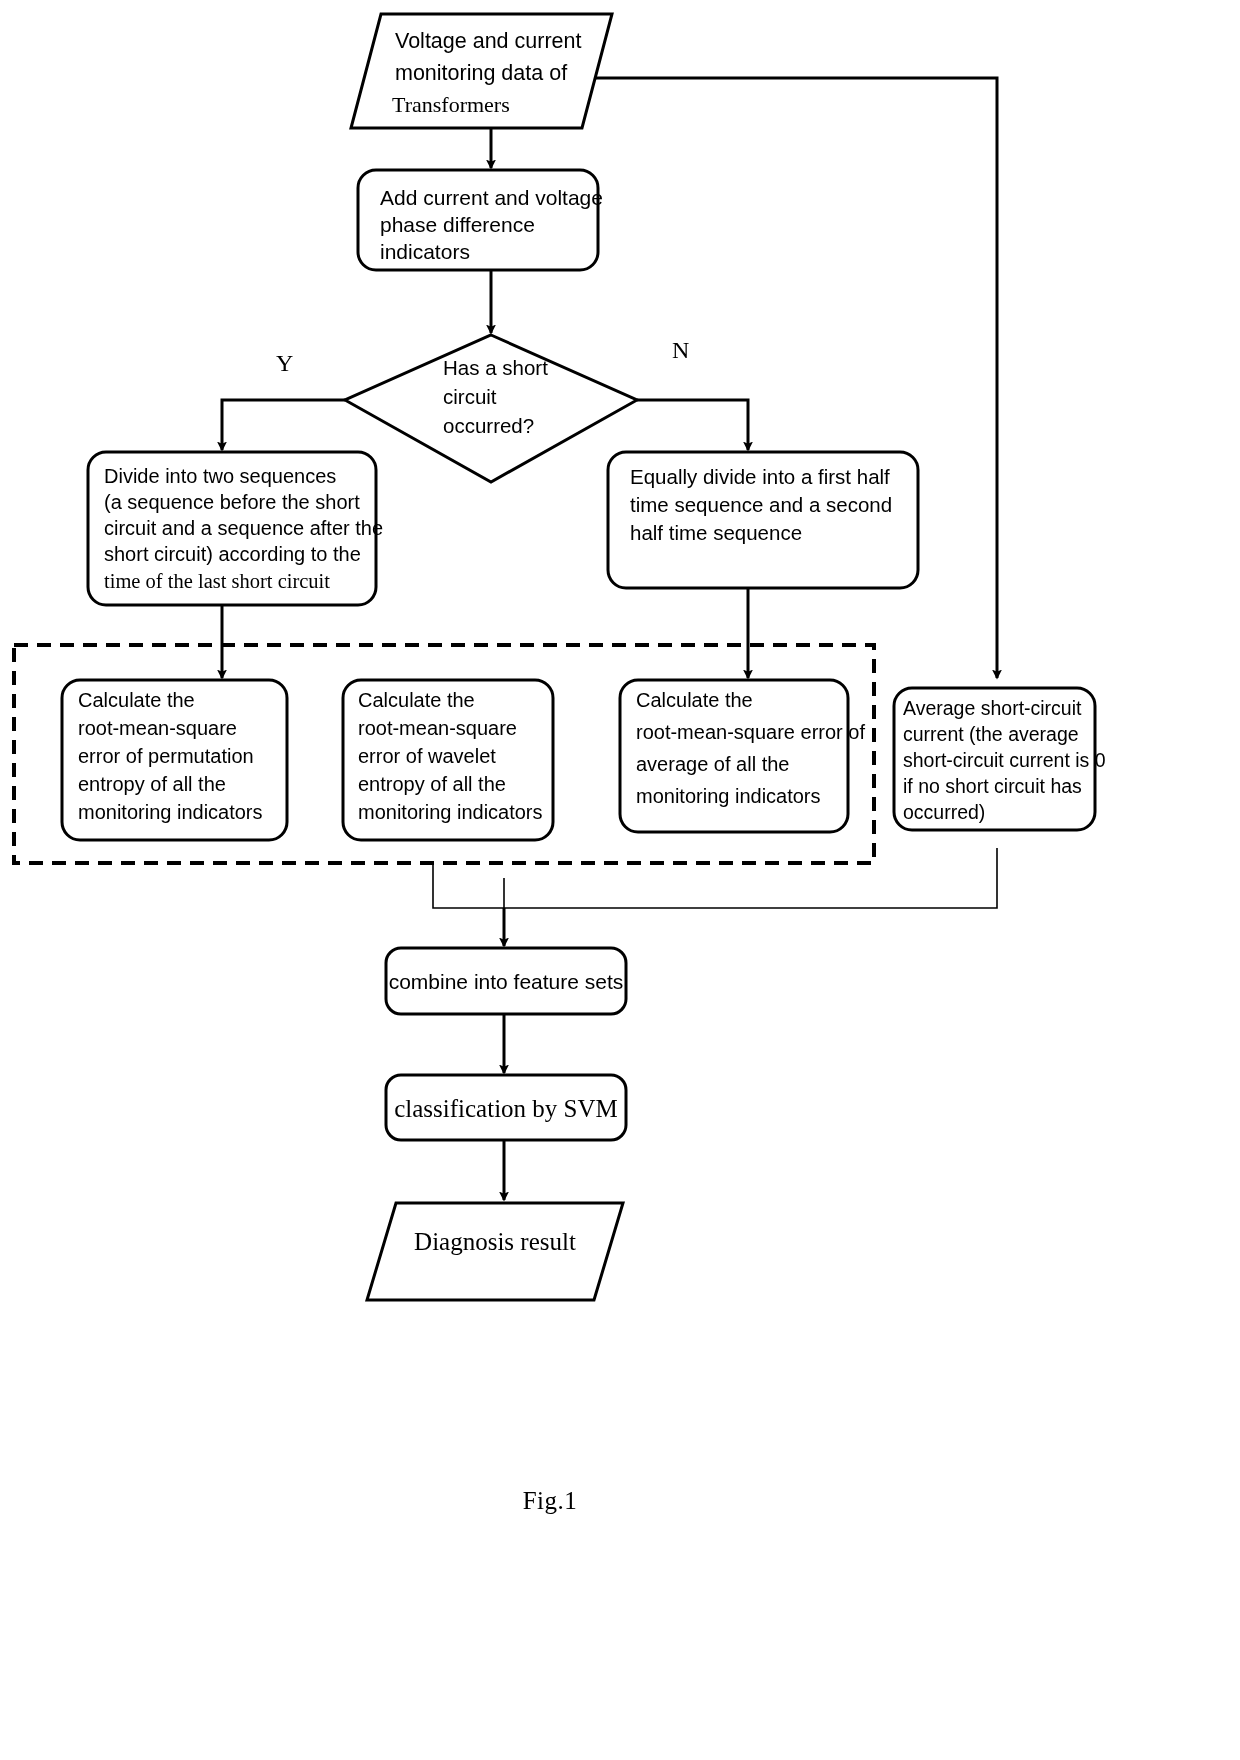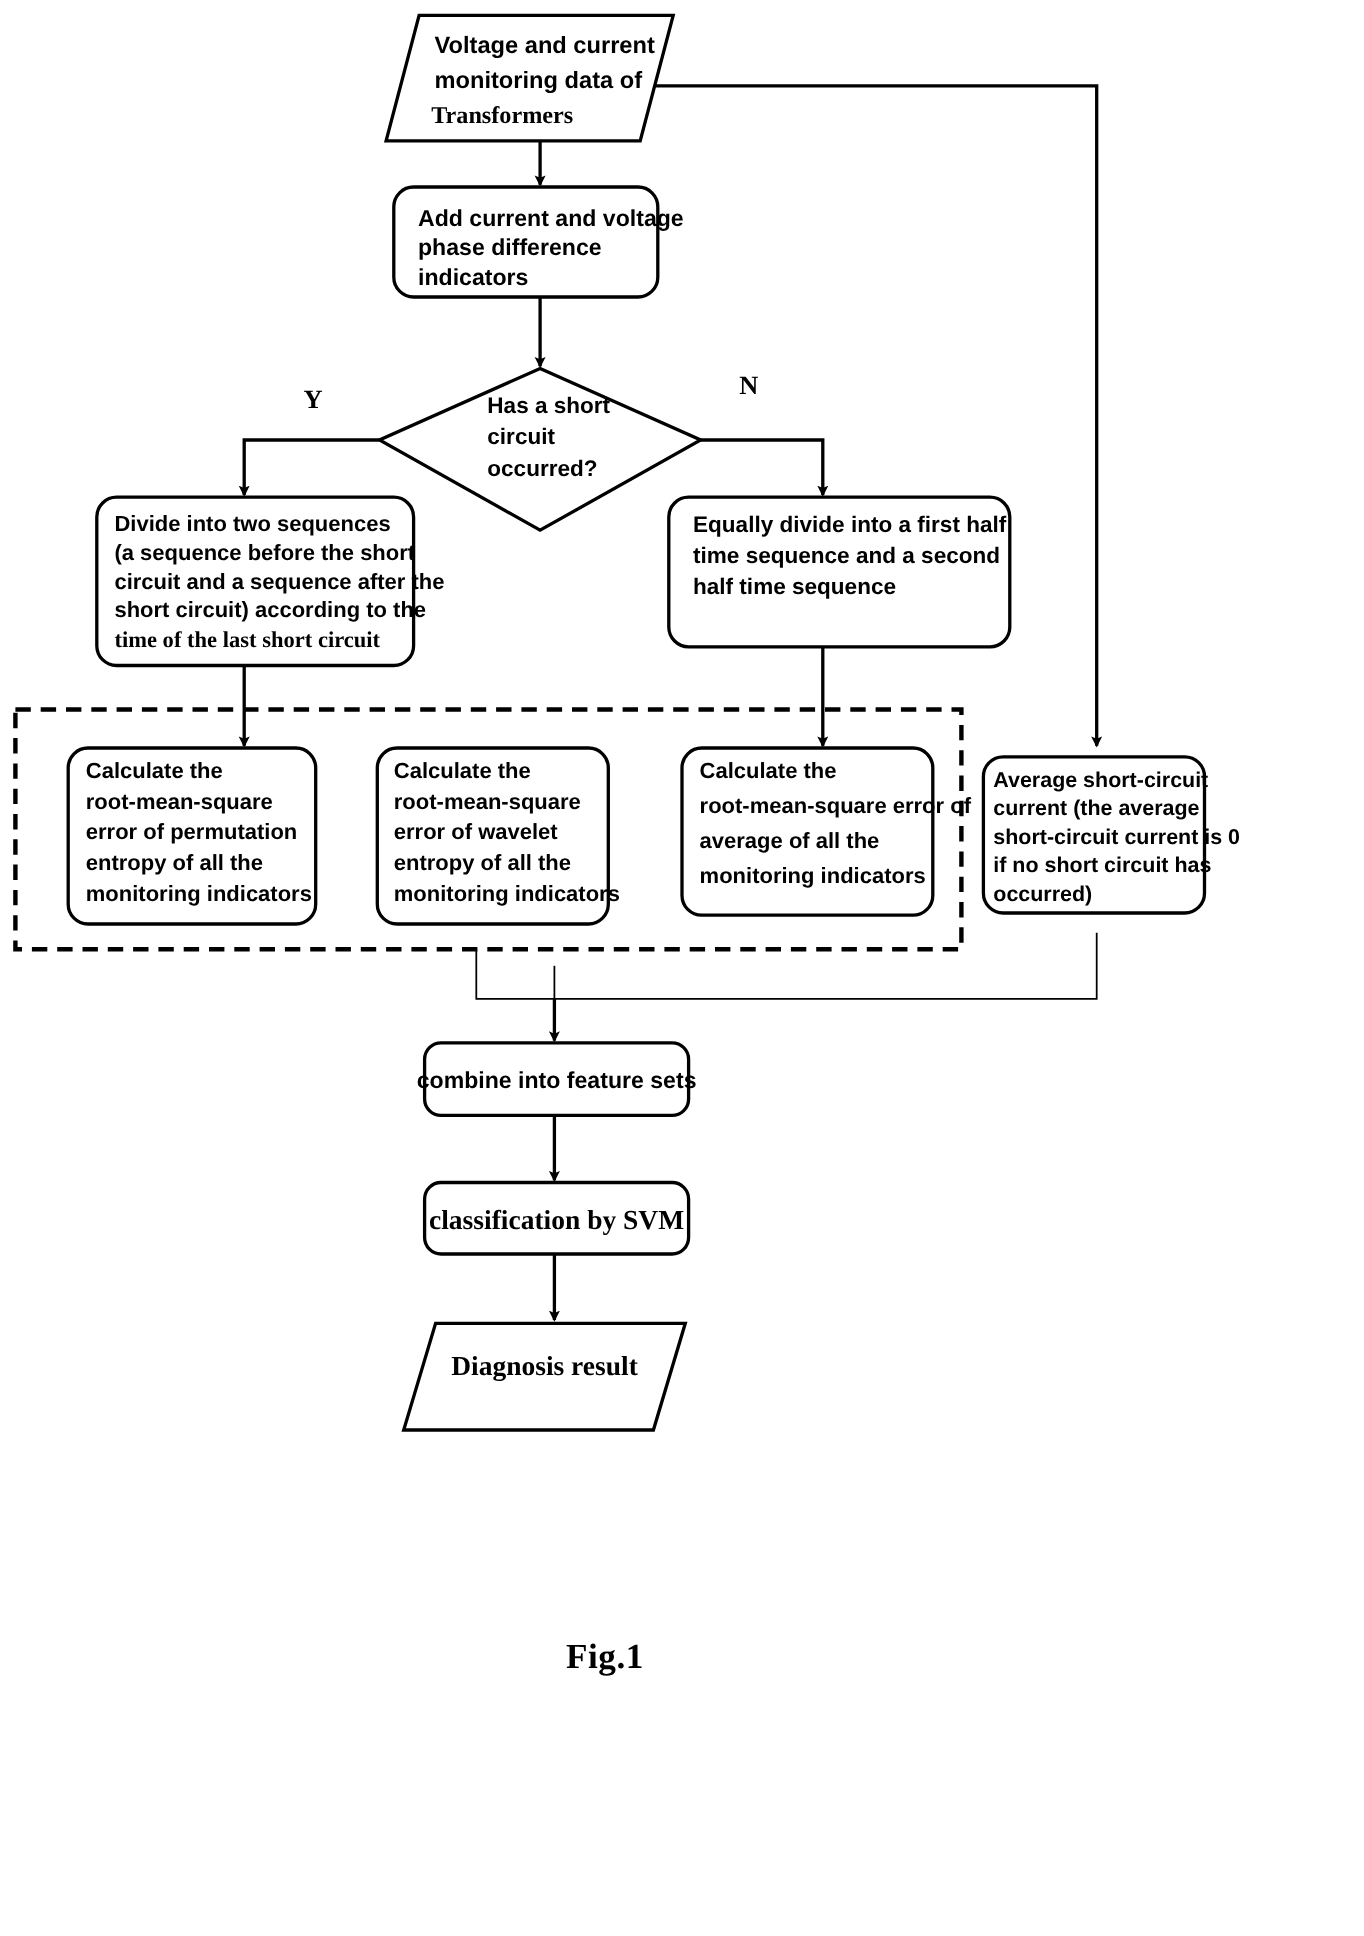--- a/index.html
+++ b/index.html
@@ -11,21 +11,20 @@
     width: 1240px;
     height: 1760px;
     font-family: "Liberation Sans", sans-serif;
     position: relative;
     overflow: hidden;
   }
   #figure-root {
     position: relative;
     width: 1240px;
     height: 1760px;
-    font-weight: bold;
   }
   svg.flow {
     position: absolute;
     top: 0;
     left: 0;
     width: 1240px;
     height: 1760px;
   }
   .node-text {
     font-family: "Liberation Sans", sans-serif;
@@ -56,21 +55,21 @@
     stroke-width: 4;
     stroke-dasharray: 14 9;
   }
   .caption {
     position: absolute;
     left: 0;
     top: 1487px;
     width: 1100px;
     text-align: center;
     font-family: "Liberation Serif", serif;
-    font-size: 32px;
+    font-size: 25px;
     color: #000000;
     letter-spacing: 0.5px;
   }
 </style>
 </head>
 <body>
 
 <div id="figure-root">
 
   <svg class="flow" viewBox="0 0 1240 1760">

